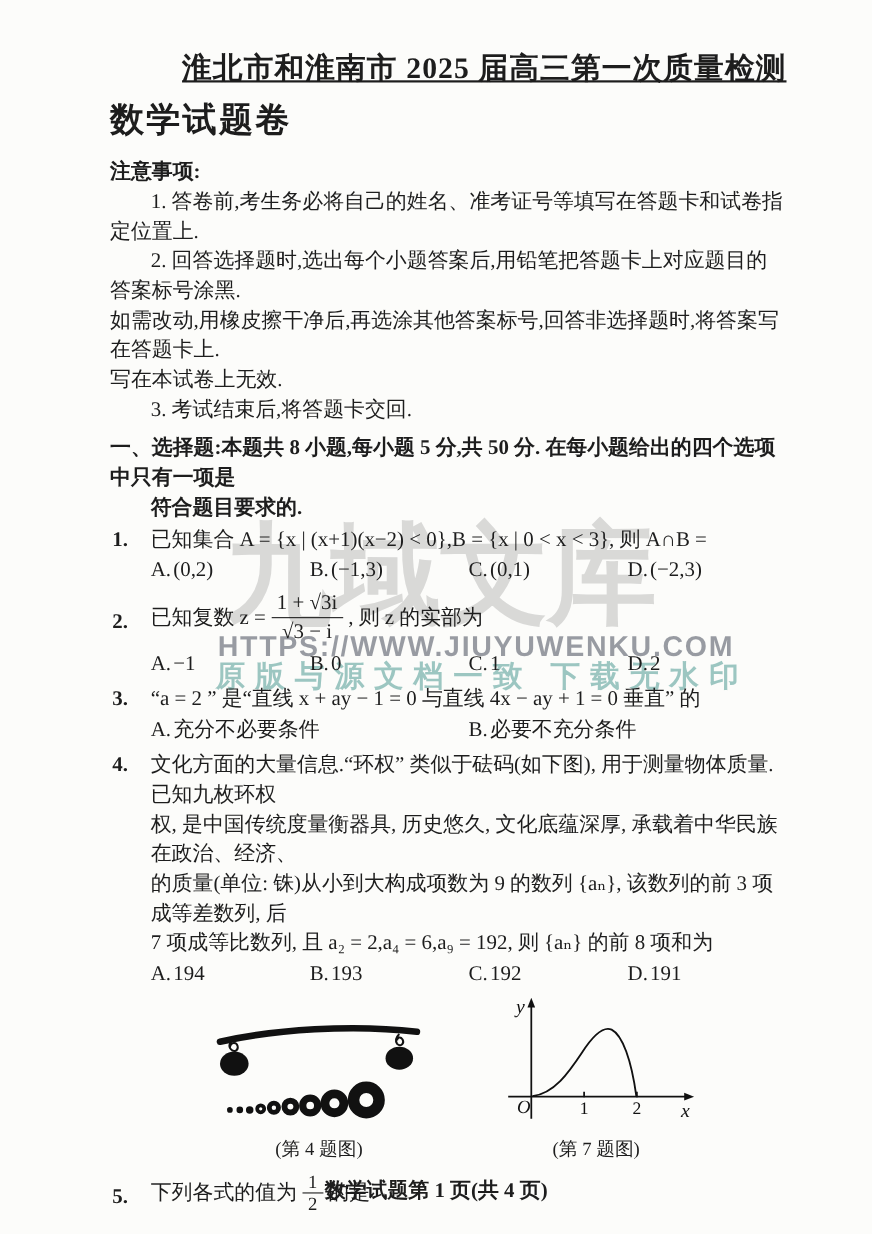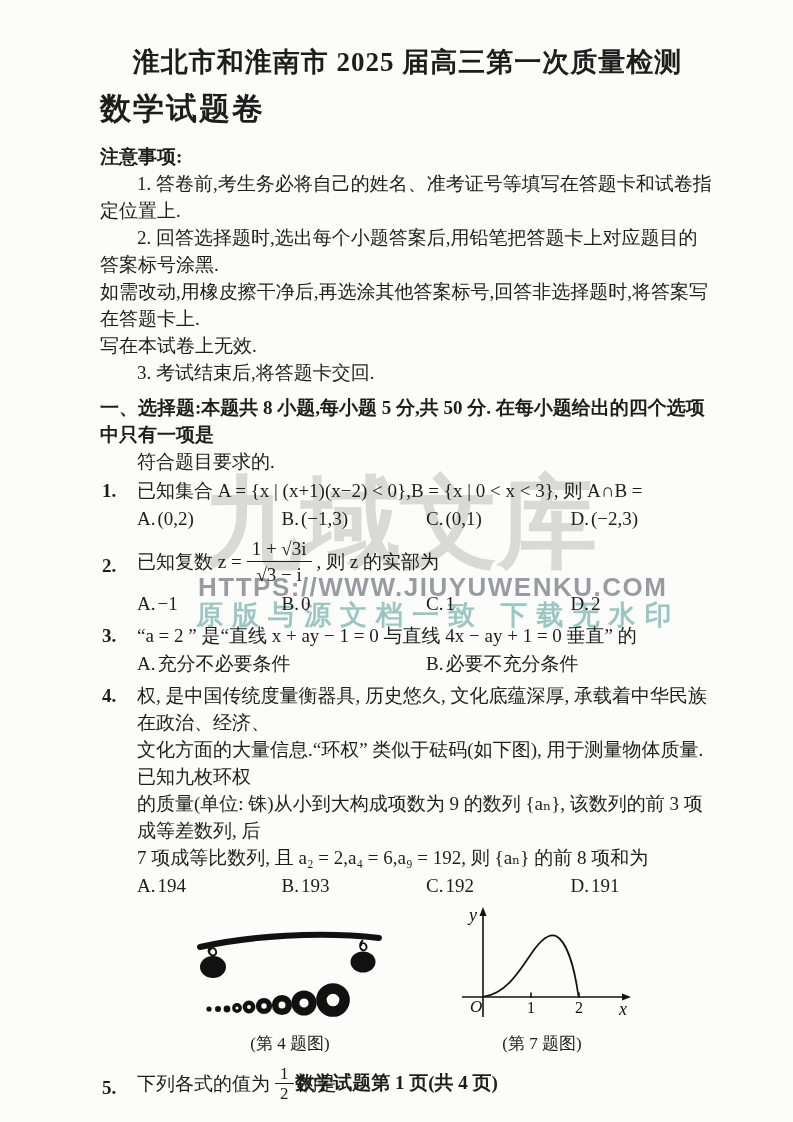--- a/index.html
+++ b/index.html
@@ -25,28 +25,28 @@
     font-size:26px; font-weight:700; letter-spacing:1.5px;
     color:#0f172a; opacity:0.42; text-transform:uppercase; white-space:nowrap; line-height:1;
   }
   .wm-line2 {
     position:absolute; z-index:1; left:196px; top:602px;
     font-family:"Liberation Sans","DejaVu Sans",sans-serif;
     font-size:27px; font-weight:700; letter-spacing:9px;
     color:#0f766e; opacity:0.40; white-space:nowrap; line-height:1;
   }
 
-  .title1 { text-align:center; font-size:27px; font-weight:700; line-height:36px; margin-bottom:8px; letter-spacing:1px;}
+  .title1 { text-align:right; font-size:27px; font-weight:700; line-height:36px; margin-bottom:8px; letter-spacing:1px;text-decoration:underline;}
   .title2 { font-size:31px; font-weight:700; line-height:42px; margin-bottom:13px; letter-spacing:2px;}
 
   .notice-head { font-weight:700; }
   p.ind { text-indent:37px; }
 
   .sec-head { font-weight:700; margin-top:8px; }
-  .sec-ind { margin-left:37px; font-weight:400; }
+  .sec-ind { margin-left:37px; font-weight:700; }
 
   .q { position:relative; padding-left:37px; margin-top:2px; }
   .qnum { position:absolute; left:2px; top:0; font-weight:700; }
   .opts { display:flex; margin-top:1px; }
   .opt { flex:0 0 144.5px; white-space:nowrap; }
   .opt.wide { flex:0 0 289px; }
   .opt .lbl { margin-right:2px; }
 
   .mrow { display:flex; align-items:center; }
   .frac { display:inline-block; text-align:center; vertical-align:middle; margin:0 5px; line-height:1; }
@@ -118,22 +118,22 @@
       <span class="qnum">3.</span>
       <div>“a = 2 ” 是“直线 x + ay − 1 = 0 与直线 4x − ay + 1 = 0 垂直” 的</div>
       <div class="opts">
         <span class="opt wide"><span class="lbl">A.</span><span>充分不必要条件</span></span>
         <span class="opt wide"><span class="lbl">B.</span><span>必要不充分条件</span></span>
       </div>
     </div>
 
     <div class="q" style="margin-top:5px;">
       <span class="qnum">4.</span>
+      <div>文化方面的大量信息.“环权” 类似于砝码(如下图), 用于测量物体质量. 已知九枚环权</div>
       <div>权, 是中国传统度量衡器具, 历史悠久, 文化底蕴深厚, 承载着中华民族在政治、经济、</div>
-      <div>文化方面的大量信息.“环权” 类似于砝码(如下图), 用于测量物体质量. 已知九枚环权</div>
       <div>的质量(单位: 铢)从小到大构成项数为 9 的数列 {aₙ}, 该数列的前 3 项成等差数列, 后</div>
       <div>7 项成等比数列, 且 a₂ = 2,a₄ = 6,a₉ = 192, 则 {aₙ} 的前 8 项和为</div>
       <div class="opts">
         <span class="opt"><span class="lbl">A.</span><span>194</span></span>
         <span class="opt"><span class="lbl">B.</span><span>193</span></span>
         <span class="opt"><span class="lbl">C.</span><span>192</span></span>
         <span class="opt"><span class="lbl">D.</span><span>191</span></span>
       </div>
     </div>
 

